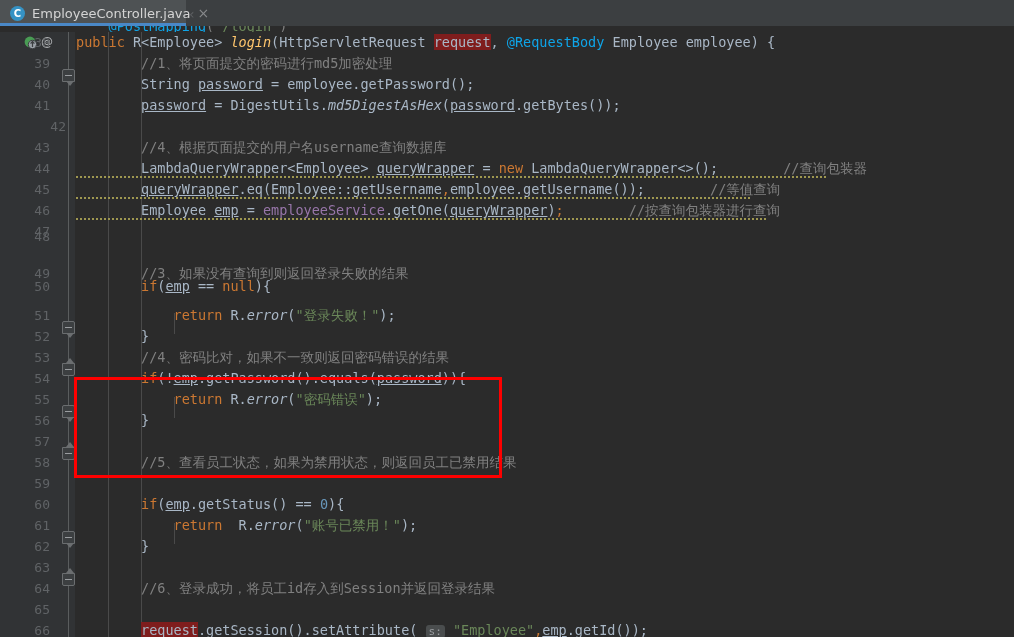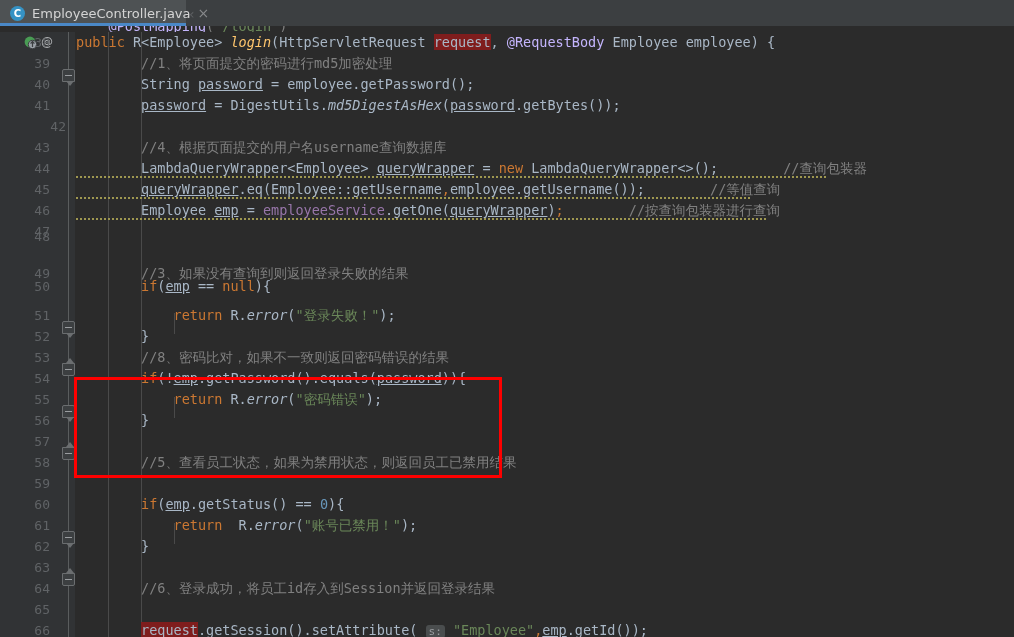--- a/index.html
+++ b/index.html
@@ -159,21 +159,21 @@
     width: 1px;
     background: #4a4a4a;
   }
 
   
   .kw      { color: #cc7832; }
   .cmt     { color: #808080; }                 
   .str     { color: #6a8759; }                 
   .num     { color: #6897bb; }
   .fld     { color: #9876aa; }
-  .anno    { color: #c4b5fd; }                 
+  .anno    { color: #0ea5e9; }                 
   .mth-i   { color: #a9b7c6; font-style: italic; }
   .local-u { color: #a9b7c6; text-decoration: underline; }
   .hl      { background: #7f1d1d; }            
   .pmhint  {
     background: #4a4d4e; color: #9a9da0;
     border-radius: 3px; padding: 0 3px;
     font-size: 11px;
   }
   .wavy-line {
     position: absolute; height: 2px;
@@ -307,21 +307,21 @@
     <span class="code">            <span class="kw">return</span> R.<span class="mth-i">error</span>(<span class="str">"登录失败！"</span>);</span>
   </div>
 
   <div class="row" style="top:294px;">
     <span class="lineno">52</span>
     <span class="code">        }</span>
   </div>
 
   <div class="row" style="top:315px;">
     <span class="lineno">53</span>
-    <span class="code cmt">        //8、密码比对，如果不一致则返回密码错误的结果</span>
+    <span class="code cmt">        //4、密码比对，如果不一致则返回密码错误的结果</span>
   </div>
 
   <div class="row" style="top:336px;">
     <span class="lineno">54</span>
     <span class="code">        <span class="kw">if</span>(!<span class="local-u">emp</span>.getPassword().equals(<span class="local-u">password</span>)){</span>
   </div>
 
   <div class="row" style="top:357px;">
     <span class="lineno">55</span>
     <span class="code">            <span class="kw">return</span> R.<span class="mth-i">error</span>(<span class="str">"密码错误"</span>);</span>

